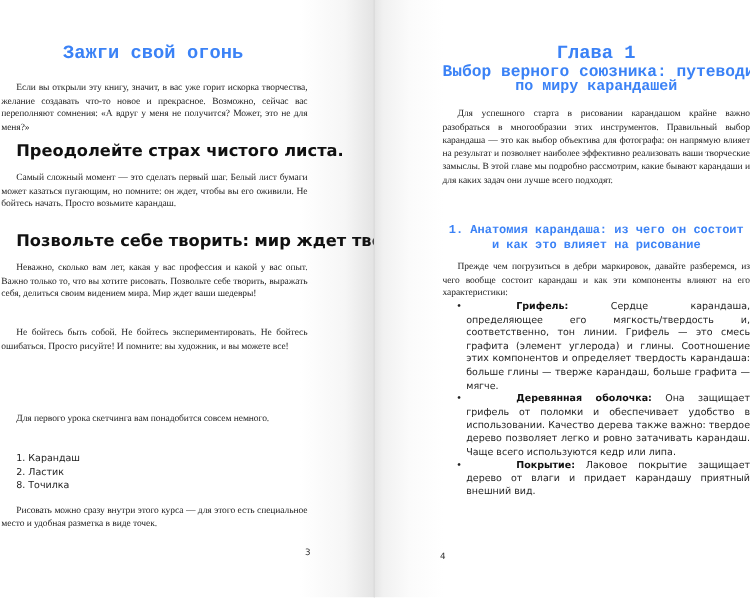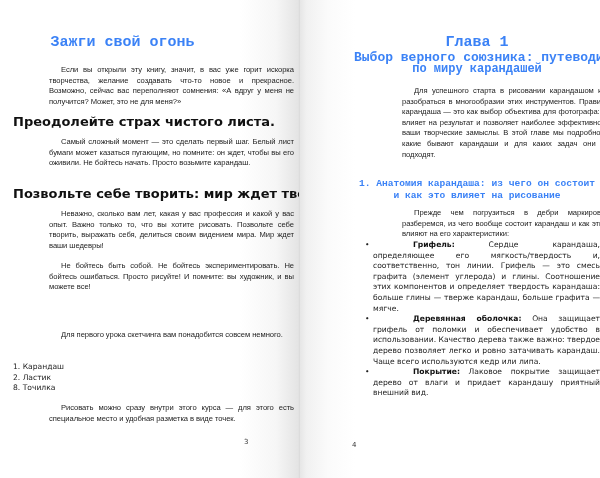--- a/index.html
+++ b/index.html
@@ -8,22 +8,22 @@
   .page { position:absolute; top:0; height:478px; background:#fff; overflow:hidden; }
   #left-page { left:0; width:300px; }
   #right-page { left:300px; width:300px; }
   .gutter-left { position:absolute; left:240px; top:0; width:60px; height:478px;
      background:linear-gradient(to right, rgba(255,255,255,0) 0%, rgba(240,240,240,0.6) 60%, #e4e4e4 97%, #d8d8d8 100%); }
   .gutter-right { position:absolute; left:0; top:0; width:55px; height:478px;
      background:linear-gradient(to right, #e6e6e6 0%, #f1f1f1 12%, rgba(248,248,248,0.6) 50%, rgba(255,255,255,0) 100%); }
   .gutter-line { position:absolute; left:299px; top:0; width:1px; height:478px; background:#dcdcdc; }
 
   .title { position:absolute; font-family:Liberation Mono, monospace; font-weight:bold; color:#3b82f6; text-align:center; white-space:nowrap; }
-  .body-text { position:absolute; font-family:Liberation Sans, sans-serif; font-size:7.6px; line-height:10.6px;
-               text-align:justify; color:#222; letter-spacing:-0.05px;padding-left:48px; }
+  .body-text { position:absolute; font-family:Liberation Serif, serif; font-size:7.6px; line-height:10.6px;
+               text-align:justify; color:#222; letter-spacing:-0.05px; }
   .body-text p { margin:0; text-indent:12px; }
   .bold-head { position:absolute; font-family:"DejaVu Sans", sans-serif; font-weight:bold; font-size:13px; color:#111; white-space:nowrap; }
   .list { position:absolute; font-size:7.6px; line-height:10.5px; color:#222; margin:0; padding:0; list-style:none; }
   .pagenum { position:absolute; font-size:7px; color:#333; }
   .bullets { position:absolute; margin:0; padding:0; list-style:none; font-size:7.6px; line-height:10.6px; color:#222; text-align:justify; }
   .bullets li { position:relative; padding-left:10px; margin:0; }
   .bullets li .dot { position:absolute; left:2px; top:0; }
   .bullets li b { color:#111;padding-left:40px; }
 </style>
 </head>

